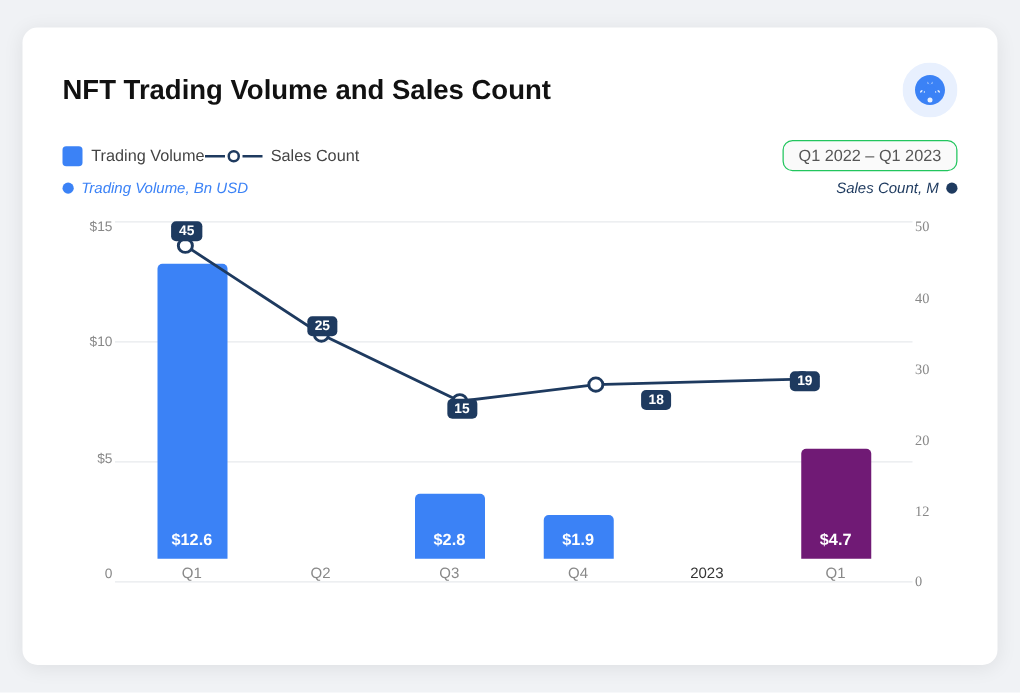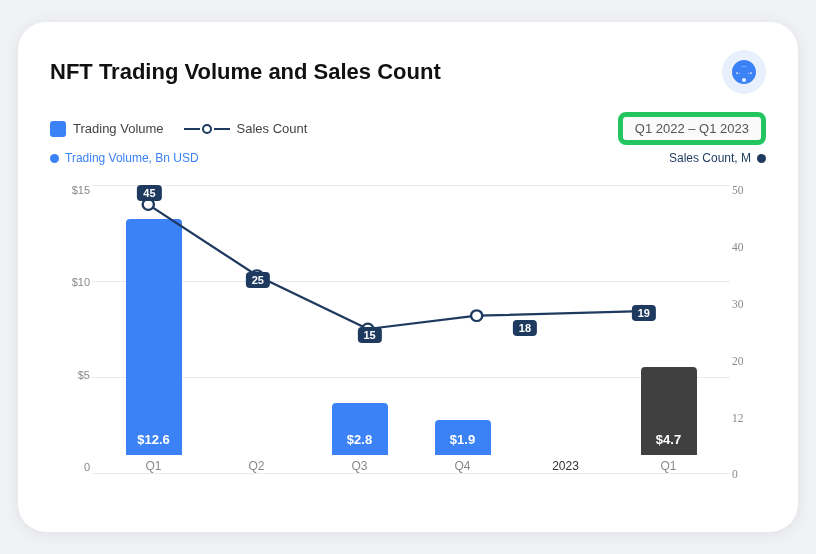--- a/index.html
+++ b/index.html
@@ -7,21 +7,21 @@
       background: #f0f2f5;
       display: flex;
       align-items: center;
       justify-content: center;
       width: 816px;
       height: 554px;
       font-family: -apple-system, BlinkMacSystemFont, 'Segoe UI', sans-serif;
     }
     .card {
       background: #fff;
-      border-radius: 28px;
+      border-radius: 12px;
       padding: 28px 32px 20px 32px;
       width: 780px;
       min-height: 510px;
       box-shadow: 0 2px 16px rgba(0,0,0,0.08);
       position: relative;
     }
     .header {
       display: flex;
       align-items: center;
       justify-content: space-between;
@@ -38,21 +38,20 @@
     }
     .legend-row {
       display: flex;
       align-items: center;
       justify-content: space-between;
       margin-bottom: 6px;
     }
     .legend-left {
       display: flex;
       align-items: center;
-      gap: 20px;
     }
     .legend-item {
       display: flex;
       align-items: center;
       gap: 7px;
       font-size: 13px;
       color: #444;
     }
     .legend-square {
       width: 16px;
@@ -73,29 +72,30 @@
     .legend-line-icon .circle-dot {
       width: 10px;
       height: 10px;
       border-radius: 50%;
       border: 2px solid #1e3a5f;
       background: #fff;
     }
     .date-range {
       font-size: 13px;
       color: #555;
-      border: 5px solid #22c55e;
+      border: 1px solid #22c55e;
       border-radius: 8px;
       padding: 4px 12px;
       background: #fafafa;
     }
     .axis-labels-row {
       display: flex;
       justify-content: space-between;
       margin-bottom: 20px;
+      font-style: italic;
     }
     .axis-left-label {
       font-size: 12px;
       color: #3b82f6;
       font-weight: 500;
       display: flex;
       align-items: center;
       gap: 6px;
     }
     .axis-left-label .dot-blue {
@@ -375,39 +375,39 @@
           <span class="x-label">Q4</span>
         </div>
 
         <div class="bar-group" style="justify-content: flex-end;">
           <div style="height: 0px;"></div>
           <span class="x-label bold">2023</span>
         </div>
 
         <div class="bar-group">
           <div class="bar-wrapper">
-            <div class="bar" style="height: 88px; background: #404040;">
+            <div class="bar" style="height: 88px; background: #701a75;">
               <span class="bar-value">$4.7</span>
             </div>
           </div>
           <span class="x-label">Q1</span>
         </div>
       </div>
 
       <svg class="line-overlay" viewBox="0 0 680 288" preserveAspectRatio="none" style="position:absolute;left:0;right:0;top:0;bottom:32px;width:100%;height:calc(100% - 32px);">
 
         <polyline points="60,22 176,102 294,162 410,147 586,142" fill="none" stroke="#1e3a5f" stroke-width="2.5" stroke-linejoin="round"></polyline>
 
         <circle cx="60" cy="22" r="6" fill="white" stroke="#1e3a5f" stroke-width="2.5"></circle>
         <circle cx="176" cy="102" r="6" fill="white" stroke="#1e3a5f" stroke-width="2.5"></circle>
         <circle cx="294" cy="162" r="6" fill="white" stroke="#1e3a5f" stroke-width="2.5"></circle>
         <circle cx="410" cy="147" r="6" fill="white" stroke="#1e3a5f" stroke-width="2.5"></circle>
         <circle cx="586" cy="142" r="6" fill="white" stroke="#1e3a5f" stroke-width="2.5"></circle>
       </svg>
 
       <div class="tooltip-badge" style="left: calc(9%); top: 0px;">45</div>
-      <div class="tooltip-badge" style="left: calc(26%); top: 87px;">25</div>
+      <div class="tooltip-badge" style="left: calc(26%); top: 76px;">25</div>
       <div class="tooltip-badge" style="left: calc(43.5%); top: 142px;">15</div>
       <div class="tooltip-badge" style="left: calc(60.5%); top: 135px; margin-left: 47px;">18</div>
       <div class="tooltip-badge" style="left: calc(86.5%); top: 120px;">19</div>
     </div>
   </div>
 </div>
 
 </body></html>

